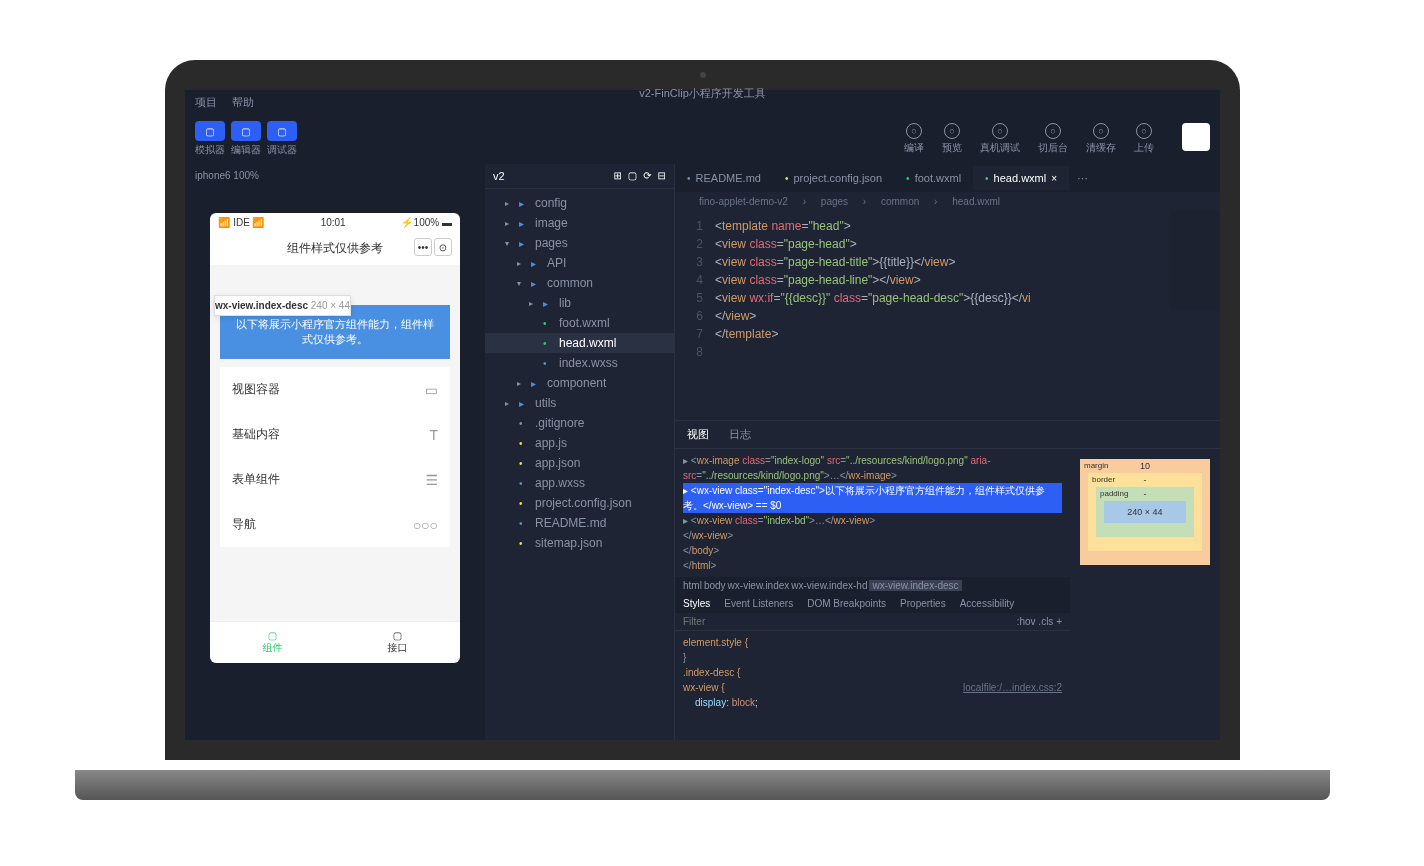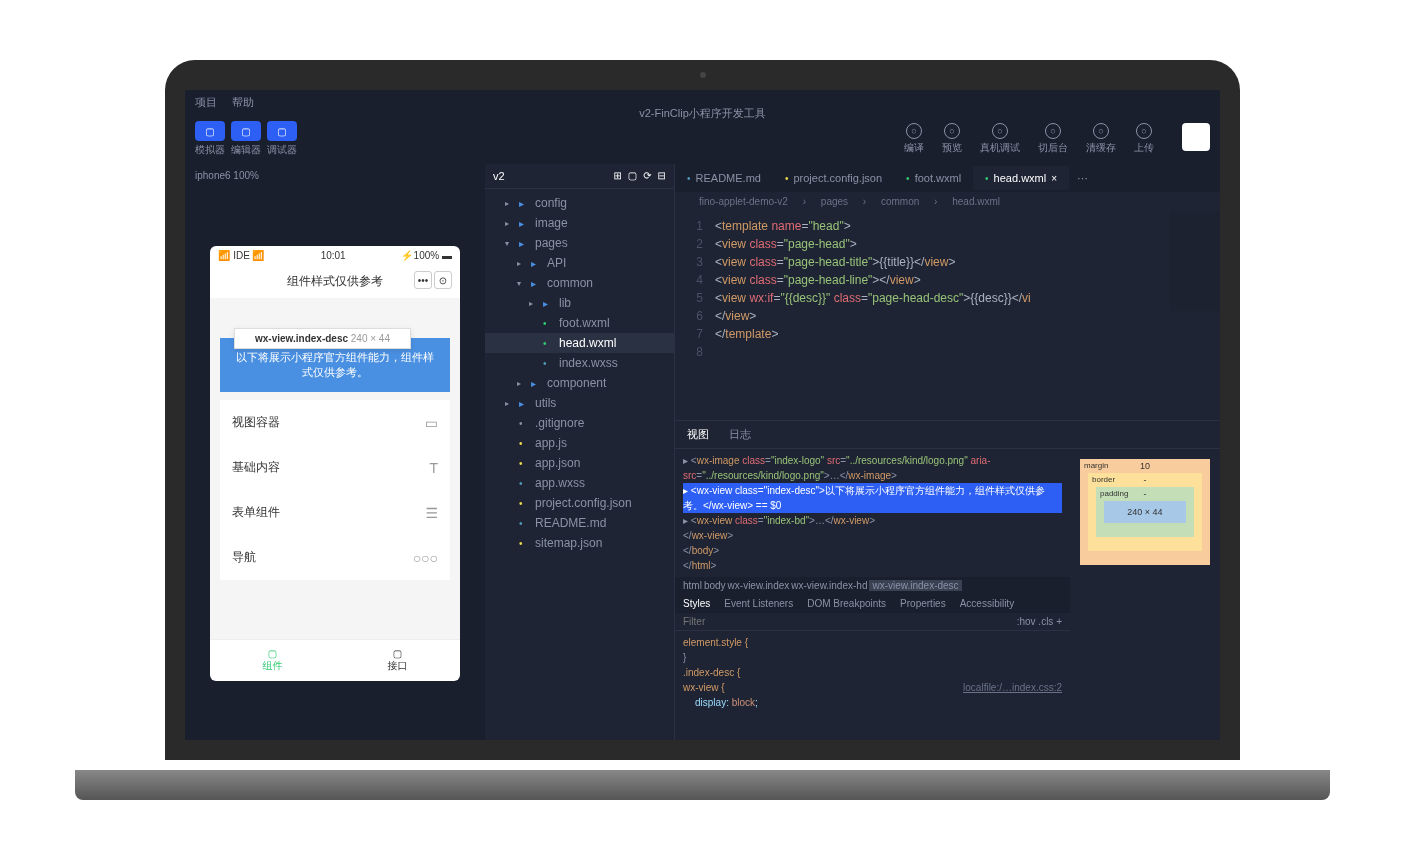--- a/index.html
+++ b/index.html
@@ -4,39 +4,39 @@
 <style>
 *{margin:0;padding:0;box-sizing:border-box;font-family:-apple-system,sans-serif}
 body{background:#fff;width:1424px;height:866px;overflow:hidden;position:relative}
 .laptop{position:absolute;left:165px;top:60px;width:1075px;height:720px}
 .bezel{width:100%;height:700px;background:#2a2a2a;border-radius:30px 30px 0 0;padding:30px 20px 20px;position:relative}
 .cam{position:absolute;top:12px;left:50%;transform:translateX(-50%);width:6px;height:6px;background:#444;border-radius:50%}
 .screen{width:100%;height:100%;background:#0c4a6e;overflow:hidden;font-size:11px;color:#8a92a6;display:flex;flex-direction:column}
 .base{position:absolute;bottom:-20px;left:-90px;right:-90px;height:30px;background:linear-gradient(#888,#555);border-radius:0 0 8px 8px}
 .menubar{height:24px;display:flex;align-items:center;padding:0 10px;gap:15px;background:#1a1f2e}
 .menubar span{cursor:pointer}
-.titlebar{position:absolute;top:46px;left:50%;transform:translateX(-50%);font-size:11px;color:#8a92a6}
+.titlebar{position:absolute;top:26px;left:50%;transform:translateX(-50%);font-size:11px;color:#8a92a6}
 .toolbar{height:50px;display:flex;align-items:center;padding:0 10px;background:#1a1f2e;justify-content:space-between}
 .tb-left{display:flex;gap:6px}
 .tb-btn{display:flex;flex-direction:column;align-items:center;gap:2px;font-size:10px}
 .tb-pill{width:30px;height:20px;background:#2d5ff5;border-radius:4px;display:flex;align-items:center;justify-content:center;color:#fff}
 .tb-right{display:flex;gap:18px}
 .tb-act{display:flex;flex-direction:column;align-items:center;gap:2px;font-size:10px;cursor:pointer}
 .tb-act .ic{width:16px;height:16px;border:1px solid #8a92a6;border-radius:50%;display:flex;align-items:center;justify-content:center;font-size:9px}
 .avatar{width:28px;height:28px;background:#fff;border-radius:4px;margin-left:10px}
 .main{flex:1;display:flex;overflow:hidden}
 .sim-col{width:300px;background:#1a1f2e;display:flex;flex-direction:column}
 .sim-hdr{padding:6px 10px;font-size:10px}
-.phone{margin:59px auto;width:250px;height:450px;background:#fff;border-radius:6px;color:#333;display:flex;flex-direction:column;font-size:12px}
+.phone{margin:26px auto;width:250px;height:450px;background:#fff;border-radius:6px;color:#333;display:flex;flex-direction:column;font-size:12px}
 .ph-status{display:flex;justify-content:space-between;padding:4px 8px;font-size:10px}
 .ph-title{text-align:center;padding:8px;font-weight:500;position:relative}
 .ph-caps{position:absolute;right:8px;top:6px;display:flex;gap:2px}
 .cap{width:18px;height:18px;border:1px solid #ccc;border-radius:3px;display:flex;align-items:center;justify-content:center;font-size:10px}
 .ph-body{flex:1;background:#f5f5f5;padding:10px;display:flex;flex-direction:column;gap:8px;position:relative}
-.tooltip{position:absolute;top:30px;left:24px;background:#fff;border:1px solid #ddd;padding:4px 20px;font-size:10px;box-shadow:0 2px 6px rgba(0,0,0,.1)}
+.tooltip{position:absolute;top:30px;left:4px;background:#fff;border:1px solid #ddd;padding:4px 0;font-size:10px;box-shadow:0 2px 6px rgba(0,0,0,.1)}
 .tooltip b{color:#333}
 .tooltip span{color:#999}
 .hl-box{background:#4a90e2;color:#fff;padding:12px;font-size:11px;text-align:center;margin-top:30px}
 .ph-item{background:#fff;padding:14px 12px;display:flex;justify-content:space-between;align-items:center}
 .ph-item .lbl{color:#333}
 .ph-item .ic{color:#999;font-size:14px}
 .ph-tabs{display:flex;border-top:1px solid #eee}
 .ph-tab{flex:1;padding:8px;text-align:center;font-size:10px}
 .ph-tab.act{color:#2ecc71}
 .tree-col{width:190px;background:#1e2433;border-right:1px solid #2a3142}

